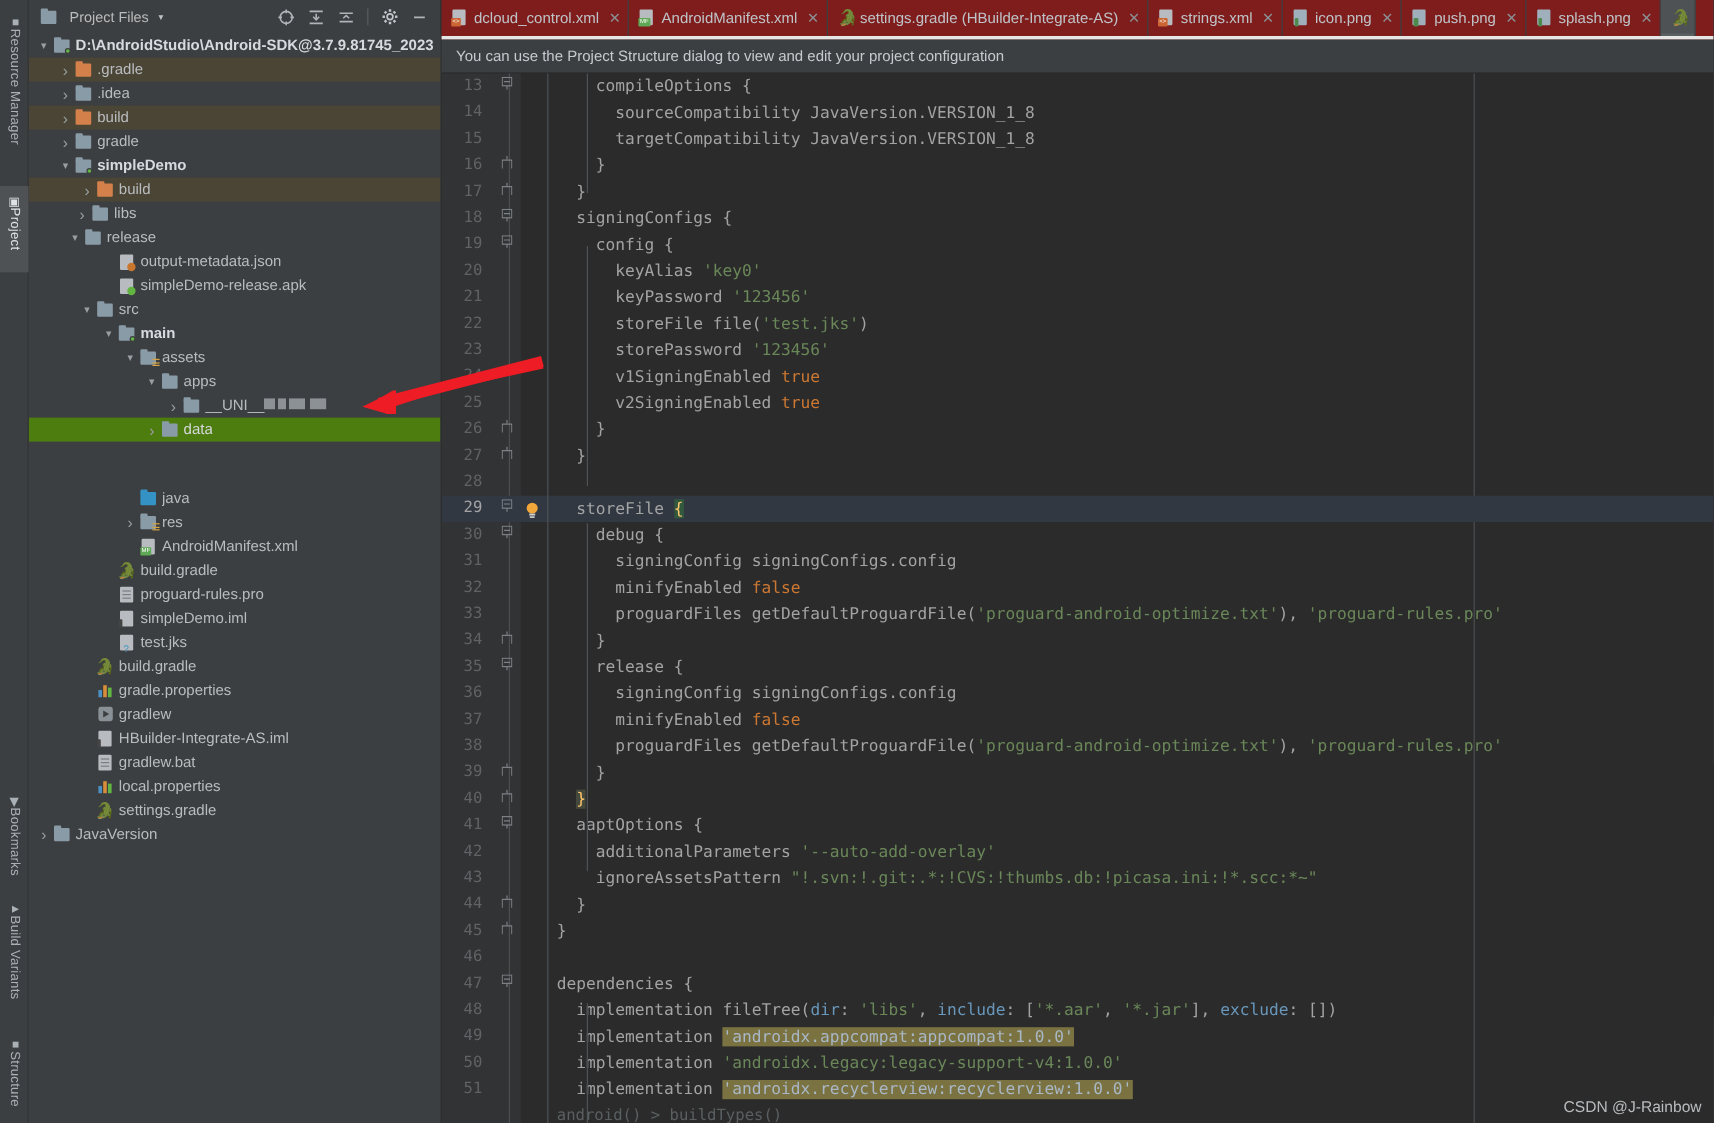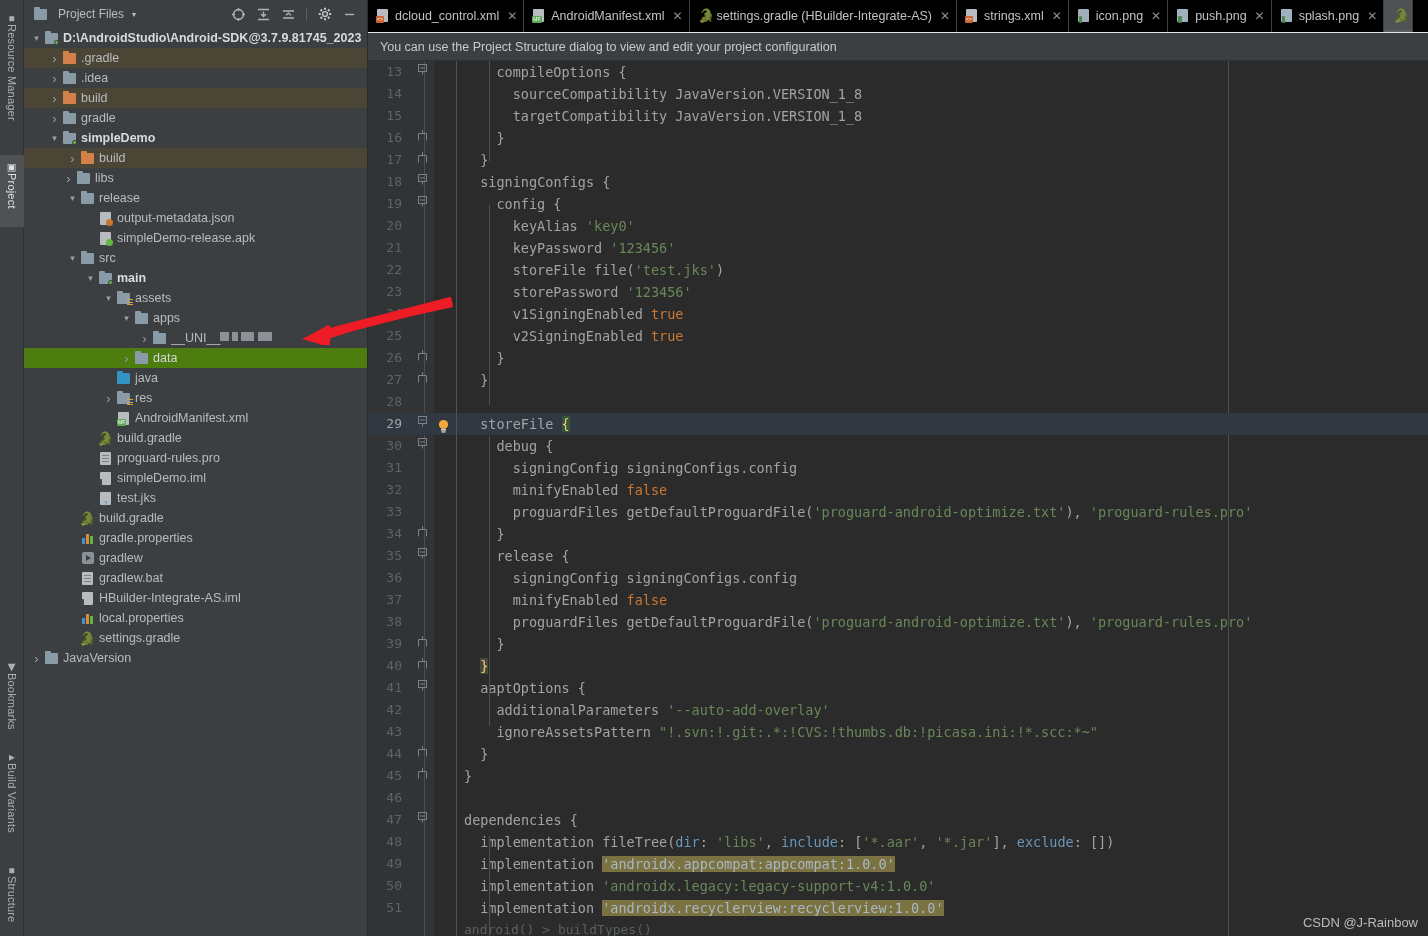--- a/index.html
+++ b/index.html
@@ -101,22 +101,22 @@
   .blur { display:inline-block; color:transparent; background:
       linear-gradient(90deg,#9aa0a6 0 9px, transparent 9px 12px, #9aa0a6 12px 18px, transparent 18px 21px, #9aa0a6 21px 34px, transparent 34px 38px, #9aa0a6 38px 44px);
       height:9px; width:52px; vertical-align:-1px; opacity:.85; filter: blur(0.6px); }
 
   
   .editor-area {
     position: absolute; left: 368px; top: 0; right: 0; bottom: 0;
     background: #2b2b2b;
   }
   .tabbar {
-    height: 33px; background: #000000; display: flex; align-items: stretch;
-    border-bottom: 1px solid #e5e5e5; overflow: hidden;
+    height: 33px; background: #7f1d1d; display: flex; align-items: stretch;
+    border-bottom: 3px solid #e5e5e5; overflow: hidden;
   }
   .tab {
     display: flex; align-items: center; gap: 5px;
     padding: 0 6px 0 9px; font-size: 12.5px; color: #bfc3c7;
     border-right: 1px solid #3c3f41; white-space: nowrap;
   }
   .tab.active { background: #4e5254; color: #dfe1e5; box-shadow: inset 0 -2px 0 #5a5f61; }
   .tab .x { color: #8b9094; font-size: 12px; margin-left: 3px; }
   .tab .ti { width: 13px; height: 14px; flex: 0 0 13px; position: relative; }
 
@@ -307,21 +307,21 @@
           </span>
           <span class="lbl">build</span>
         </div>
         <div class="row" style="padding-left: 38px;">
           <span class="arrow right"></span>
           <span class="ico">
             <span class="f f-grey"></span>
           </span>
           <span class="lbl">libs</span>
         </div>
-        <div class="row" style="padding-left: 42px;">
+        <div class="row" style="padding-left: 32px;">
           <span class="arrow down"></span>
           <span class="ico">
             <span class="f f-grey"></span>
           </span>
           <span class="lbl">release</span>
         </div>
         <div class="row" style="padding-left: 60px;">
           <span class="arrow none"></span>
           <span class="ico">
             <span class="json-ico"></span>
@@ -378,21 +378,21 @@
           </span>
           <span class="lbl">__UNI__<span class="blur">xxxxxxxx</span></span>
         </div>
         <div class="row sel" style="padding-left: 96px;">
           <span class="arrow right"></span>
           <span class="ico">
             <span class="f f-grey"></span>
           </span>
           <span class="lbl">data</span>
         </div>
-        <div class="row" style="padding-left: 78px;">
+        <div class="row" style="padding-left: 78px; margin-top: 37px;">
           <span class="arrow none"></span>
           <span class="ico">
             <span class="f f-blue"></span>
           </span>
           <span class="lbl">java</span>
         </div>
         <div class="row" style="padding-left: 78px;">
           <span class="arrow right"></span>
           <span class="ico">
             <span class="f f-grey">
@@ -467,32 +467,32 @@
         <div class="row" style="padding-left: 42px;">
           <span class="arrow none"></span>
           <span class="ico">
             <span class="play-ico"></span>
           </span>
           <span class="lbl">gradlew</span>
         </div>
         <div class="row" style="padding-left: 42px;">
           <span class="arrow none"></span>
           <span class="ico">
-            <span class="file doc"></span>
-          </span>
-          <span class="lbl">gradlew.bat</span>
-        </div>
-        <div class="row" style="padding-left: 42px;">
-          <span class="arrow none"></span>
-          <span class="ico">
             <span class="file">
               <span class="tag" style="background:#444;">&nbsp;</span>
             </span>
           </span>
           <span class="lbl">HBuilder-Integrate-AS.iml</span>
+        </div>
+        <div class="row" style="padding-left: 42px;">
+          <span class="arrow none"></span>
+          <span class="ico">
+            <span class="file doc"></span>
+          </span>
+          <span class="lbl">gradlew.bat</span>
         </div>
         <div class="row" style="padding-left: 42px;">
           <span class="arrow none"></span>
           <span class="ico">
             <span class="bars">
               <i></i>
               <i></i>
               <i></i>
             </span>
           </span>

